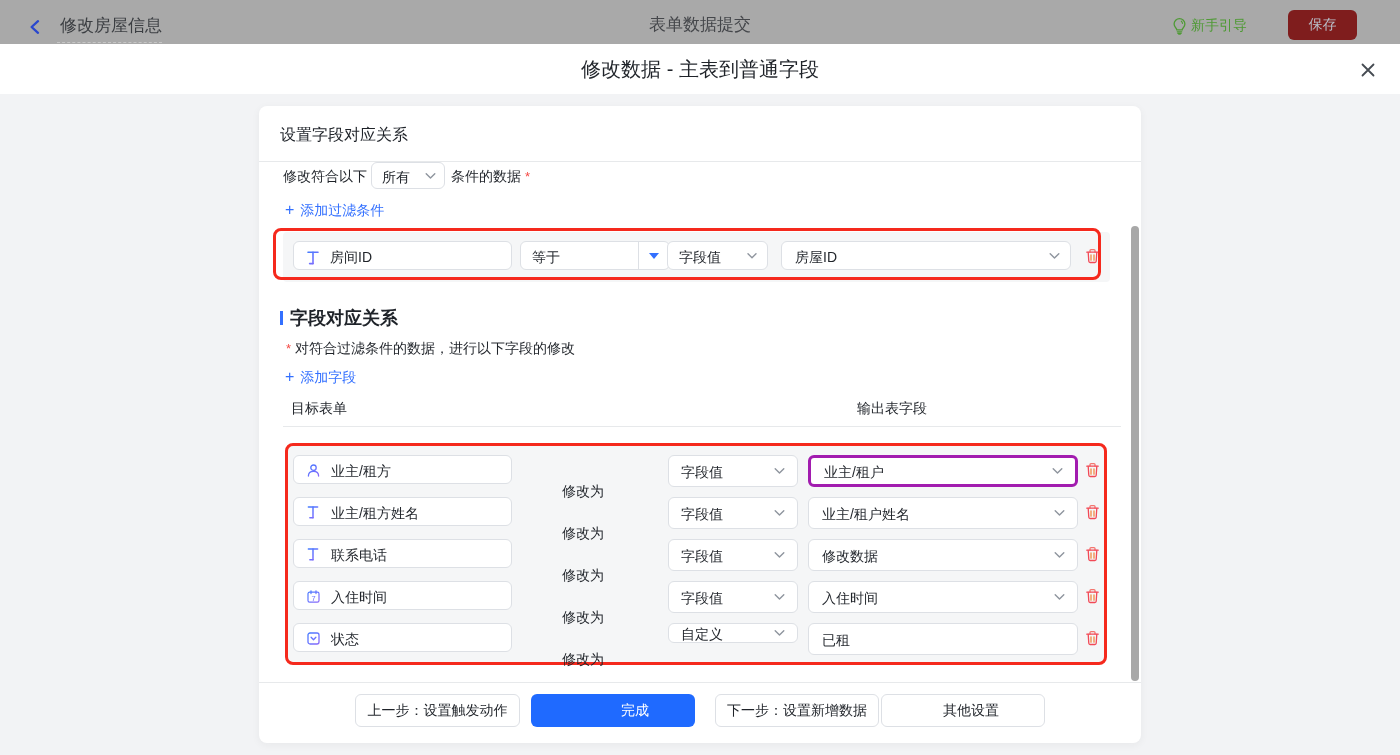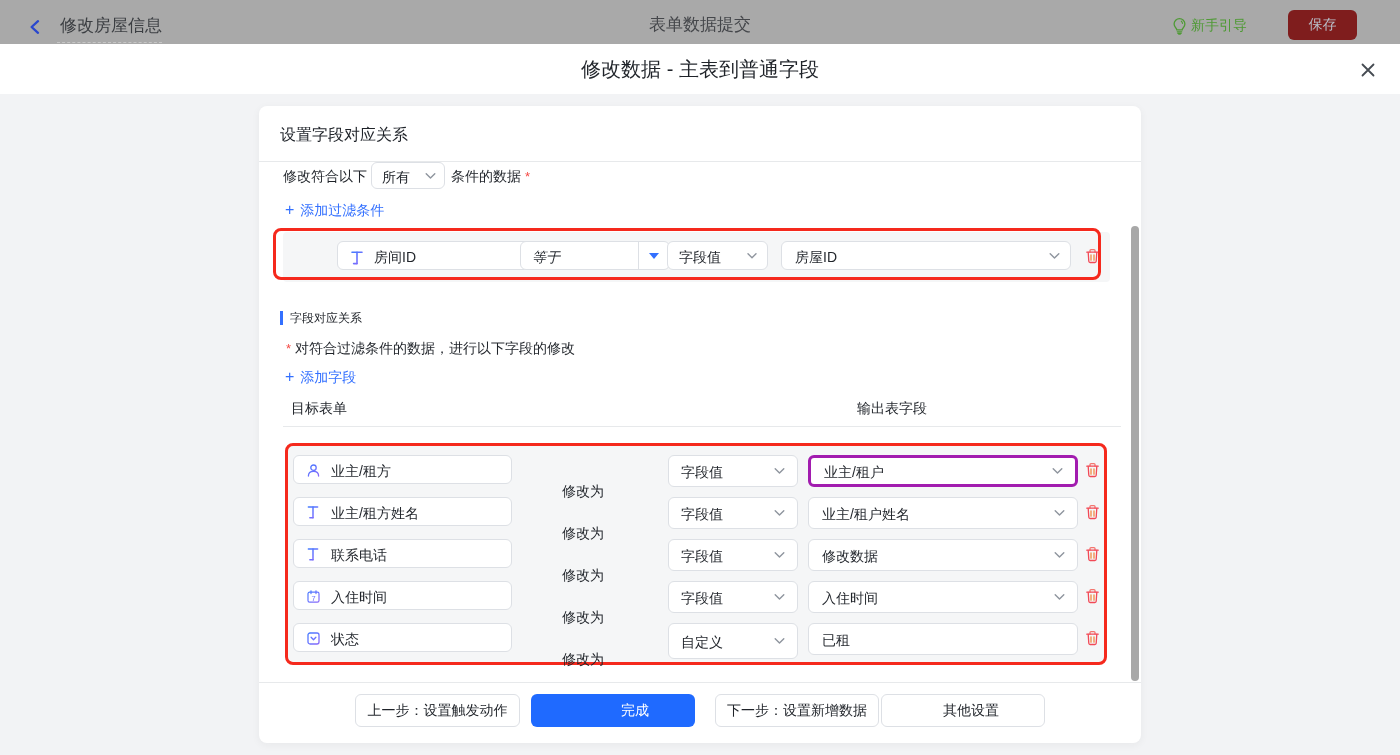--- a/index.html
+++ b/index.html
@@ -35,21 +35,21 @@
 #addfilter{position:absolute;left:285px;top:202px;font-size:14px;color:#3370ff;line-height:15px;}
 .plus{font-size:16px;margin-right:6px;font-family:"Liberation Sans",sans-serif;}
 
 #condrow{position:absolute;left:283px;top:232px;width:827px;height:50px;background:#f5f6f7;border-radius:4px;}
 #condred{position:absolute;left:273px;top:228px;width:828px;height:52px;border:3px solid #f5291d;border-radius:8px;z-index:5;}
 .ctl{position:absolute;background:#fff;border:1px solid #dde0e5;border-radius:6px;}
 .ctl .txt{position:absolute;font-size:14px;color:#1f2329;top:calc(50% + 2px);transform:translateY(-50%);white-space:nowrap;}
 .chev{position:absolute;top:50%;transform:translateY(-50%);}
 
 #secbar{position:absolute;left:280px;top:311px;width:3px;height:14px;background:#3370ff;}
-#sectitle{position:absolute;left:290px;top:311px;font-size:12px;font-weight:normal;line-height:15px;}
+#sectitle{position:absolute;left:290px;top:311px;font-size:18px;font-weight:bold;line-height:15px;}
 #secdesc{position:absolute;left:286px;top:341px;font-size:14px;line-height:14px;}
 #addfield{position:absolute;left:285px;top:369px;font-size:14px;color:#3370ff;line-height:15px;}
 #th1{position:absolute;left:291px;top:401px;font-size:14px;font-weight:500;line-height:14px;}
 #th2{position:absolute;left:857px;top:401px;font-size:14px;font-weight:500;line-height:14px;}
 #hline2{position:absolute;left:283px;top:426px;width:838px;border-top:1px solid #e7e9eb;}
 
 #block2{position:absolute;left:285px;top:443px;width:822px;height:222px;background:#f5f6f7;border:3px solid #f5291d;border-radius:8px;}
 .rowlbl{position:absolute;font-size:14px;line-height:14px;margin-top:22px;}
 
 #hline3{position:absolute;left:259px;top:682px;width:882px;border-top:1px solid #e7e9eb;}
@@ -113,31 +113,31 @@
     <span class="txt">所有</span>
 <svg class="chev" style="right:8px" width="11" height="7" viewBox="0 0 11 7">
       <path d="M1.2 1.2 L5.5 5.5 L9.8 1.2" stroke="#8f959e" stroke-width="1.4" fill="none" stroke-linecap="round" stroke-linejoin="round"></path>
     </svg>
 </div>
 <div id="filtline2">条件的数据 <span class="star">*</span></div>
 <div id="addfilter"><span class="plus">+</span>添加过滤条件</div>
 
 <div id="condrow"></div>
 
-<div class="ctl" style="left:293px;top:241px;width:219px;height:29px;margin-left:44px;">
+<div class="ctl" style="left:293px;top:241px;width:219px;height:29px;">
   <svg class="icon" style="left:13px;top:9px" width="12" height="14" viewBox="0 0 12 14">
       <g stroke="url(#gblue)" stroke-width="1.6" fill="none" stroke-linecap="round">
         <path d="M1 1.2 H11"></path>
         <path d="M6 1.2 V12.6"></path>
         <path d="M2.6 12.6 H6"></path>
       </g>
     </svg>
   <span class="txt" style="left:36px">房间ID</span>
 </div>
-<div class="ctl" style="left:520px;top:241px;width:150px;height:29px;font-style:italic;">
+<div class="ctl" style="left:520px;top:241px;width:150px;height:29px;">
   <span class="txt" style="left:11px">等于</span>
   <div style="position:absolute;right:30px;top:0;bottom:0;border-left:1px solid #dde0e5;"></div>
   <svg class="chev" style="right:10px" width="10" height="6" viewBox="0 0 10 6">
       <polygon points="0,0 10,0 5,6" fill="#3370ff"></polygon>
     </svg>
 </div>
 <div class="ctl" style="left:667px;top:241px;width:101px;height:29px;">
   <span class="txt" style="left:11px">字段值</span>
   <svg class="chev" style="right:10px" width="10" height="6" viewBox="0 0 10 6">
       <path d="M1 .8 L5 4.8 L9 .8" stroke="#8f959e" stroke-width="1.4" fill="none" stroke-linecap="round" stroke-linejoin="round"></path>
@@ -300,21 +300,21 @@
 <div class="ctl" style="left:293px;top:623px;width:219px;height:29px;">
     <svg class="icon" style="left:13px;top:8px" width="13" height="13" viewBox="0 0 13 13">
       <g stroke="url(#gblue)" stroke-width="1.3" fill="none" stroke-linecap="round" stroke-linejoin="round">
         <rect x="1" y="1" width="11" height="11" rx="2"></rect>
         <path d="M4.1 5.2 L6.5 7.8 L8.9 5.2"></path>
       </g>
     </svg>
     <span class="txt" style="left:37px">状态</span>
   </div>
 <div class="rowlbl" style="left:562px;top:630px;">修改为</div>
-<div class="ctl" style="left:668px;top:623px;width:130px;height:36px;">
+<div class="ctl" style="left:668px;top:623px;width:130px;height:20px;">
   <span class="txt" style="left:12px">自定义</span>
   <svg class="chev" style="right:12px" width="11" height="7" viewBox="0 0 11 7">
       <path d="M1.2 1.2 L5.5 5.5 L9.8 1.2" stroke="#8f959e" stroke-width="1.4" fill="none" stroke-linecap="round" stroke-linejoin="round"></path>
     </svg>
 </div>
 <div class="ctl" style="left:808px;top:623px;width:270px;height:32px;">
   <span class="txt" style="left:13px">已租</span>
 </div>
 <svg class="icon" style="left:1085px;top:630px" width="15" height="16" viewBox="0 0 15 16">
     <g stroke="#f24956" stroke-width="1.3" fill="none" stroke-linecap="round" stroke-linejoin="round">

